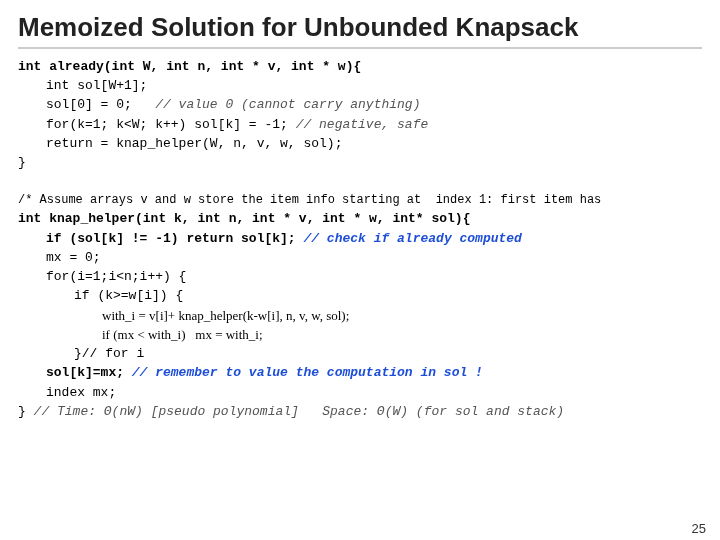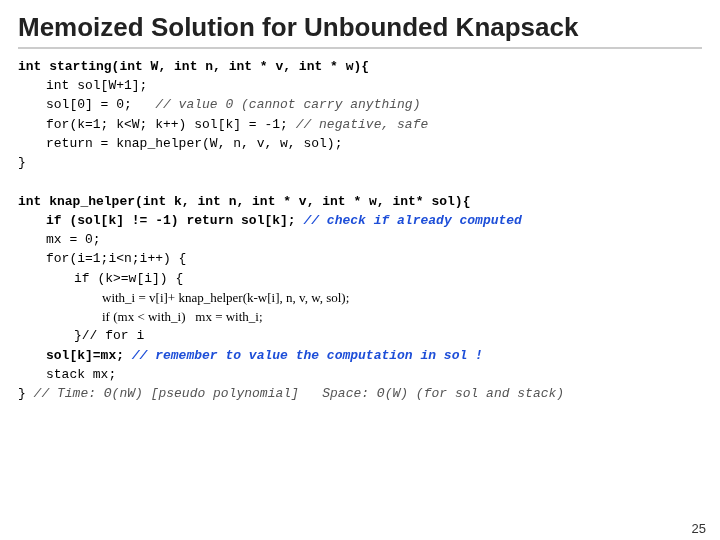--- a/index.html
+++ b/index.html
@@ -53,35 +53,36 @@
       color: #333;
     }
   </style>
 </head>
 <body>
 
 <div class="slide">
   <div class="title">Memoized Solution for Unbounded Knapsack</div>
   <div class="code-block">
 
-    <span class="line"><span class="bold">int starting(int W, int n, int * v, int * w){</span></span>
+    <span class="line"><span class="bold">int already(int W, int n, int * v, int * w){</span></span>
     <span class="line indent1">int sol[W+1];</span>
     <span class="line indent1">sol[0] = 0;   <span class="comment">// value 0 (cannot carry anything)</span></span>
     <span class="line indent1">for(k=1; k&lt;W; k++) sol[k] = -1; <span class="comment">// negative, safe</span></span>
     <span class="line indent1">return = knap_helper(W, n, v, w, sol);</span>
     <span class="line">}</span>
     <span class="line">&nbsp;</span>
+    <span class="line comment-block">/* Assume arrays v and w store the item info starting at  index 1: first item has</span>
     <span class="line"><span class="bold">int knap_helper(int k, int n, int * v, int * w, int* sol){</span></span>
     <span class="line indent1"><span class="bold">if (sol[k] != -1) return sol[k];</span> <span class="green-bold-italic">// check if already computed</span></span>
     <span class="line indent1">mx = 0;</span>
     <span class="line indent1">for(i=1;i&lt;n;i++) {</span>
     <span class="line indent2">if (k&gt;=w[i]) {</span>
     <span class="line indent3">with_i = v[i]+ knap_helper(k-w[i], n, v, w, sol);</span>
     <span class="line indent3">if (mx &lt; with_i)   mx = with_i;</span>
     <span class="line indent2">}// for i</span>
     <span class="line indent1"><span class="bold">sol[k]=mx;</span><span class="green-bold-italic"> // remember to value the computation in sol !</span></span>
-    <span class="line indent1">stack mx;</span>
+    <span class="line indent1">index mx;</span>
     <span class="line">} <span class="comment">// Time: Θ(nW) [pseudo polynomial]   Space: Θ(W) (for sol and stack)</span></span>
 
   </div>
 </div>
 
 <div class="slide-number">25</div>
 
 </body></html>

